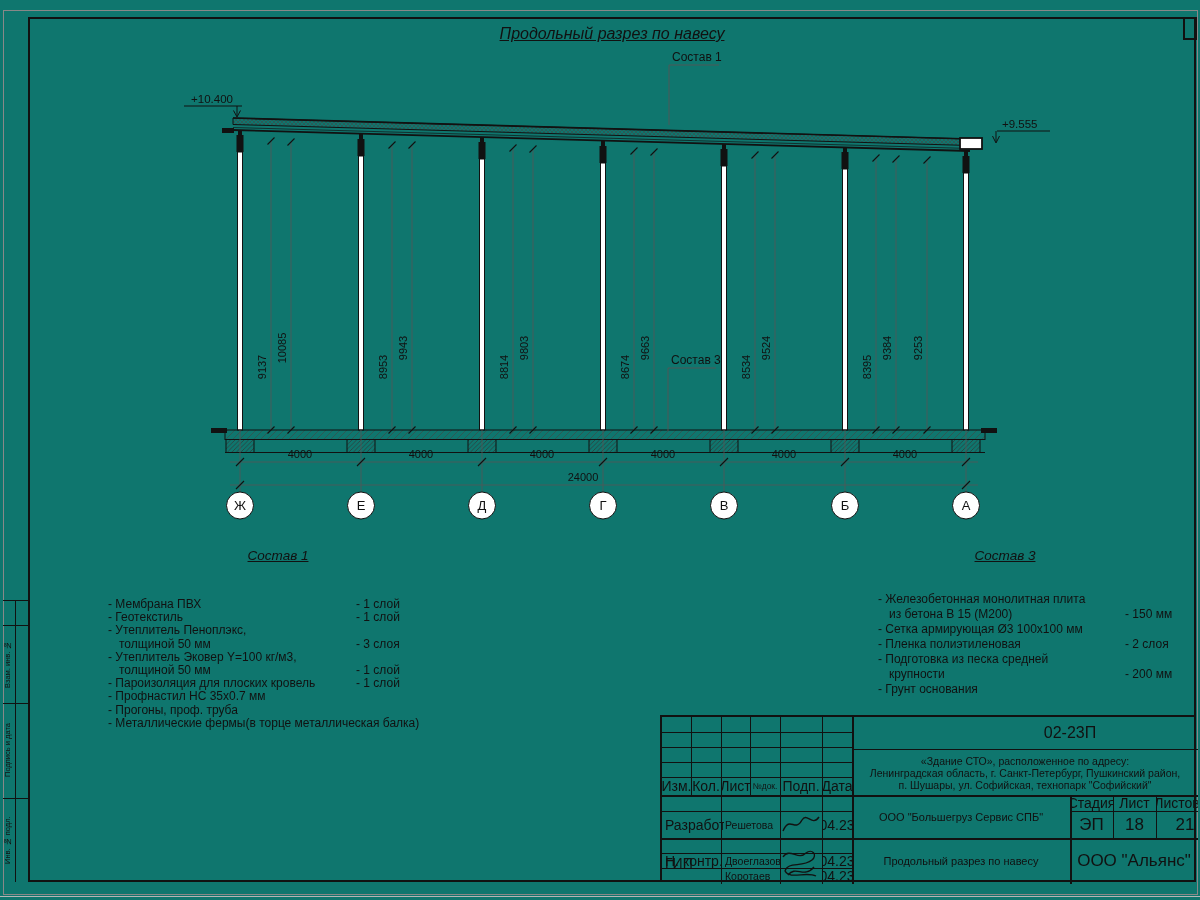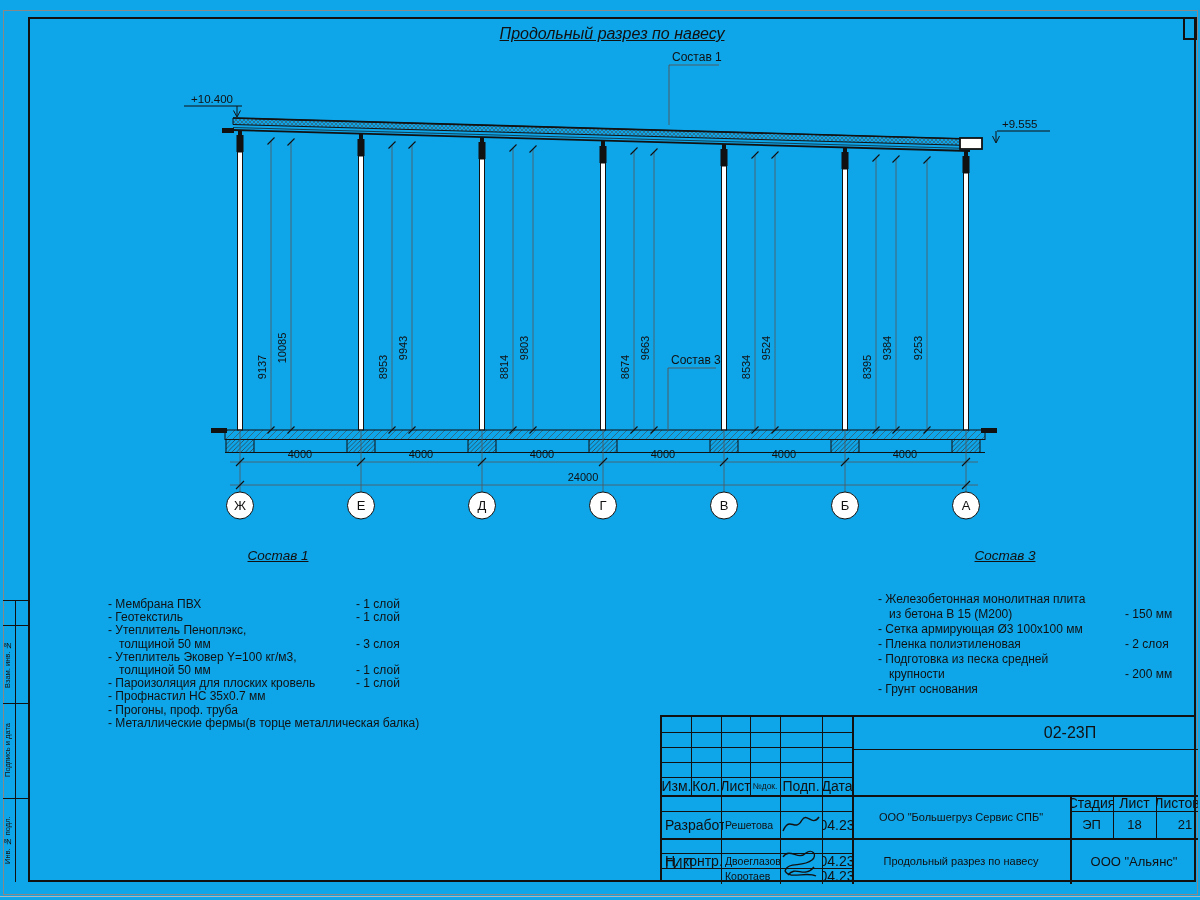--- a/index.html
+++ b/index.html
@@ -1,16 +1,16 @@
 <!DOCTYPE html>
 <html><head>
 <meta charset="utf-8">
 <style>
   html,body{margin:0;padding:0;background:#fff;}
-  .sheet{position:relative;width:1200px;height:900px;background:#0ea5e9;overflow:hidden;
+  .sheet{position:relative;width:1200px;height:900px;background:#0f766e;overflow:hidden;
          font-family:"Liberation Sans",sans-serif;color:#111;}
   .abs{position:absolute;}
   .line{position:absolute;background:#111;}
   .outer-border{position:absolute;left:3px;top:10px;width:1193px;height:883px;border:1px solid #888;}
   .frame{position:absolute;left:28px;top:17px;width:1168px;height:865px;border:2px solid #111;box-sizing:border-box;}
   .tr-box{position:absolute;left:1183px;top:17px;width:14px;height:23px;border:2px solid #111;box-sizing:border-box;}
   .bottom-shadow{position:absolute;left:0;top:896px;width:1200px;height:1px;background:#b5b5b5;}
   .view-title{position:absolute;left:447px;top:25px;width:330px;text-align:center;
               font-size:16px;font-style:italic;text-decoration:underline;}
   .vlabel{position:absolute;writing-mode:vertical-rl;transform:rotate(180deg);
@@ -21,21 +21,21 @@
   .elevtxt{font:11.5px "Liberation Sans",sans-serif;}
   .leadtxt{font:12px "Liberation Sans",sans-serif;}
   .sostav-title{position:absolute;font-size:13.5px;font-style:italic;text-decoration:underline;text-align:center;width:90px;}
   .sostav-list{position:absolute;display:grid;grid-template-columns:248px auto;font-size:12px;line-height:13.2px;}
   .sostav-list.s3{grid-template-columns:247px auto;line-height:15px;margin-left:32px;}
   .sostav-list .ind{padding-left:11px;}
   .stamp{position:absolute;left:660px;top:715px;width:536px;height:167px;border:2px solid #111;box-sizing:border-box;}
   .stamp .vl,.stamp .hl{position:absolute;background:#111;}
   .cell{position:absolute;display:flex;align-items:center;justify-content:center;text-align:center;overflow:hidden;}
   .cell.left{justify-content:flex-start;text-align:left;padding-left:3px;}
-  .f8{font-size:8.5px;} .f10{font-size:14px;} .f105{font-size:10.5px;} .f11{font-size:11px;} .f12{font-size:13px;} .f13{font-size:16px;margin-left:45px;}
+  .f8{font-size:8.5px;} .f10{font-size:14px;} .f105{font-size:10.5px;} .f11{font-size:11px;} .f12{font-size:17px;} .f13{font-size:16px;margin-left:45px;}
 </style>
 </head>
 <body>
 
 <div class="sheet">
 
   <div class="outer-border"></div>
   <div class="frame"></div>
   <div class="tr-box"></div>
   <div class="bottom-shadow"></div>
@@ -260,20 +260,25 @@
     <div class="hl" style="left:0;top:151px;width:190px;height:1px;"></div>
 
     <div class="cell f10" style="left:0;top:60px;width:29px;height:18px;">Изм.</div>
     <div class="cell f10" style="left:29px;top:60px;width:30px;height:18px;">Кол.</div>
     <div class="cell f10" style="left:59px;top:60px;width:29px;height:18px;">Лист</div>
     <div class="cell f8" style="left:88px;top:60px;width:30px;height:18px;">№док.</div>
     <div class="cell f10" style="left:118px;top:60px;width:42px;height:18px;">Подп.</div>
     <div class="cell f10" style="left:160px;top:60px;width:30px;height:18px;">Дата</div>
 
     <div class="cell f13" style="left:190px;top:0;width:346px;height:32px;">02-23П</div>
+    <div class="abs" style="left:190px;top:33px;width:346px;height:45px;display:flex;flex-direction:column;justify-content:center;text-align:center;">
+      <div class="f105">«Здание СТО», расположенное по адресу:</div>
+      <div class="f105">Ленинградская область, г. Санкт-Петербург, Пушкинский район,</div>
+      <div class="f105">п. Шушары, ул. Софийская, технопарк "Софийский"</div>
+    </div>
 
     <div class="cell left f10" style="left:0;top:94px;width:59px;height:27px;">Разработал</div>
     <div class="cell left f105" style="left:60px;top:94px;width:58px;height:27px;">Решетова</div>
     <div class="cell f10" style="left:160px;top:94px;width:30px;height:27px;">04.23</div>
     <div class="cell left f10" style="left:0;top:136px;width:59px;height:15px;">Н. контр.</div>
     <div class="cell left f105" style="left:60px;top:136px;width:58px;height:15px;">Двоеглазов</div>
     <div class="cell f10" style="left:160px;top:136px;width:30px;height:15px;">04.23</div>
     <div class="cell left f10" style="left:0;top:138px;width:59px;height:16px;">ГИП</div>
     <div class="cell left f105" style="left:60px;top:151px;width:58px;height:16px;">Коротаев</div>
     <div class="cell f10" style="left:160px;top:151px;width:30px;height:16px;">04.23</div>

